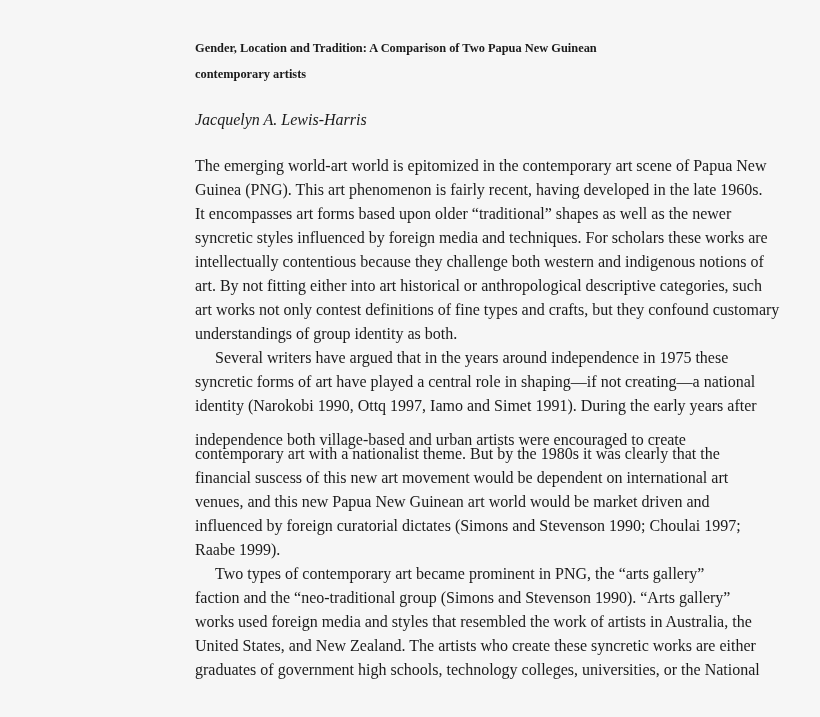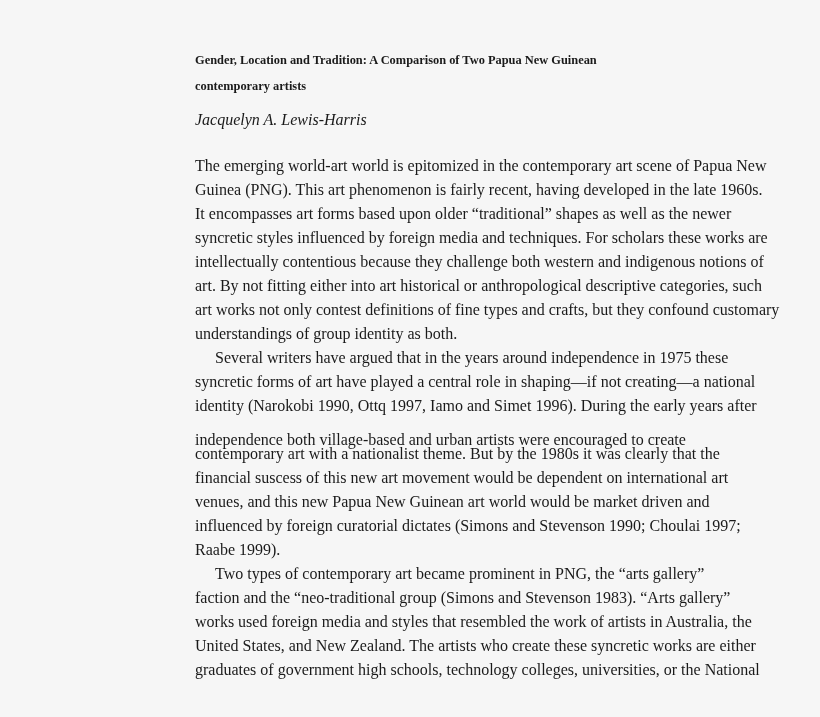--- a/index.html
+++ b/index.html
@@ -25,21 +25,20 @@
       position: absolute;
       left: 0;
       white-space: nowrap;
       font-size: 16px;
       line-height: 16px;
       height: 16px;
     }
     .title {
       font-weight: bold;
       font-size: 12.4px;
-      margin-top: 12px;
     }
     .author {
       font-style: italic;
     }
     .indent {
       left: 20px;
     }
   </style>
 </head>
 <body>
@@ -58,29 +57,29 @@
     <div class="line" style="top:194px">syncretic styles influenced by foreign media and techniques. For scholars these works are</div>
     <div class="line" style="top:218px">intellectually contentious because they challenge both western and indigenous notions of</div>
     <div class="line" style="top:242px">art. By not fitting either into art historical or anthropological descriptive categories, such</div>
     <div class="line" style="top:266px">art works not only contest definitions of fine types and crafts, but they confound customary</div>
     <div class="line" style="top:290px">understandings of group identity as both.</div>
   </div>
 
   <div>
     <div class="line indent" style="top:314px">Several writers have argued that in the years around independence in 1975 these</div>
     <div class="line" style="top:338px">syncretic forms of art have played a central role in shaping—if not creating—a national</div>
-    <div class="line" style="top:362px">identity (Narokobi 1990, Ottq 1997, Iamo and Simet 1996). During the early years after</div>
+    <div class="line" style="top:362px">identity (Narokobi 1990, Ottq 1997, Iamo and Simet 1991). During the early years after</div>
     <div class="line" style="top:396px">independence both village-based and urban artists were encouraged to create</div>
     <div class="line" style="top:410px">contemporary art with a nationalist theme. But by the 1980s it was clearly that the</div>
     <div class="line" style="top:434px">financial suscess of this new art movement would be dependent on international art</div>
     <div class="line" style="top:458px">venues, and this new Papua New Guinean art world would be market driven and</div>
     <div class="line" style="top:482px">influenced by foreign curatorial dictates (Simons and Stevenson 1990; Choulai 1997;</div>
     <div class="line" style="top:506px">Raabe 1999).</div>
   </div>
 
   <div>
     <div class="line indent" style="top:530px">Two types of contemporary art became prominent in PNG, the “arts gallery”</div>
-    <div class="line" style="top:554px">faction and the “neo-traditional group (Simons and Stevenson 1983). “Arts gallery”</div>
+    <div class="line" style="top:554px">faction and the “neo-traditional group (Simons and Stevenson 1990). “Arts gallery”</div>
     <div class="line" style="top:578px">works used foreign media and styles that resembled the work of artists in Australia, the</div>
     <div class="line" style="top:602px">United States, and New Zealand. The artists who create these syncretic works are either</div>
     <div class="line" style="top:626px">graduates of government high schools, technology colleges, universities, or the National</div>
   </div>
 </div>
 
 </body></html>

